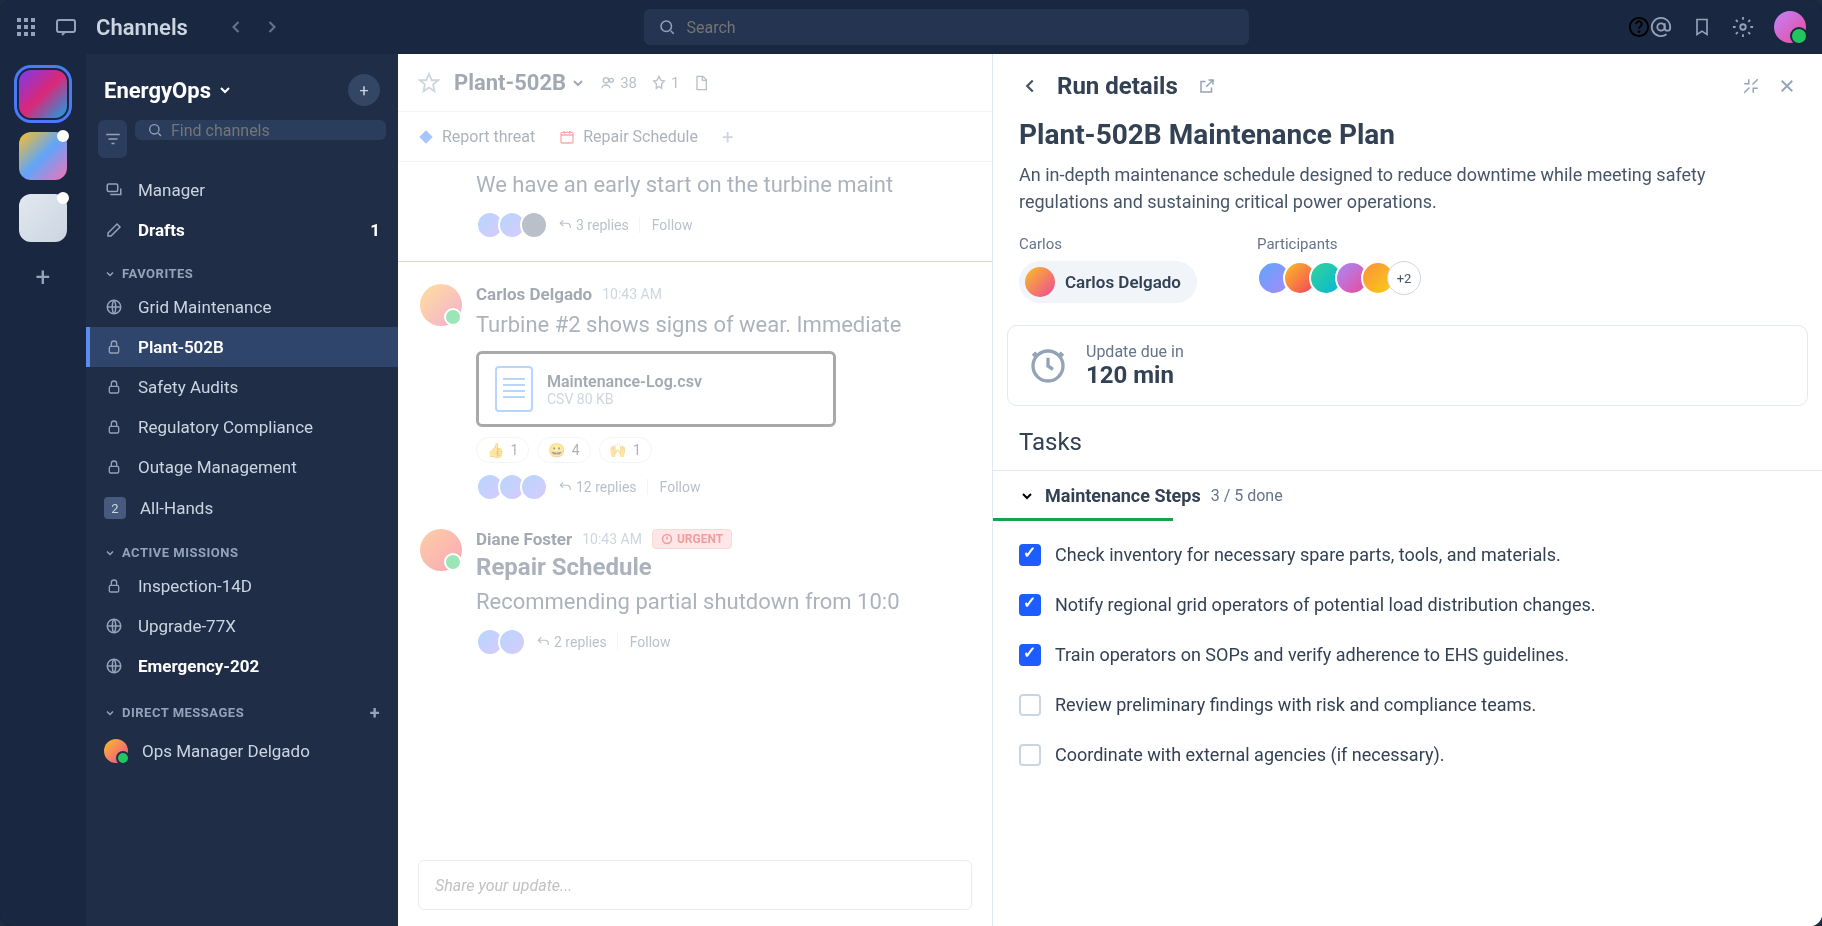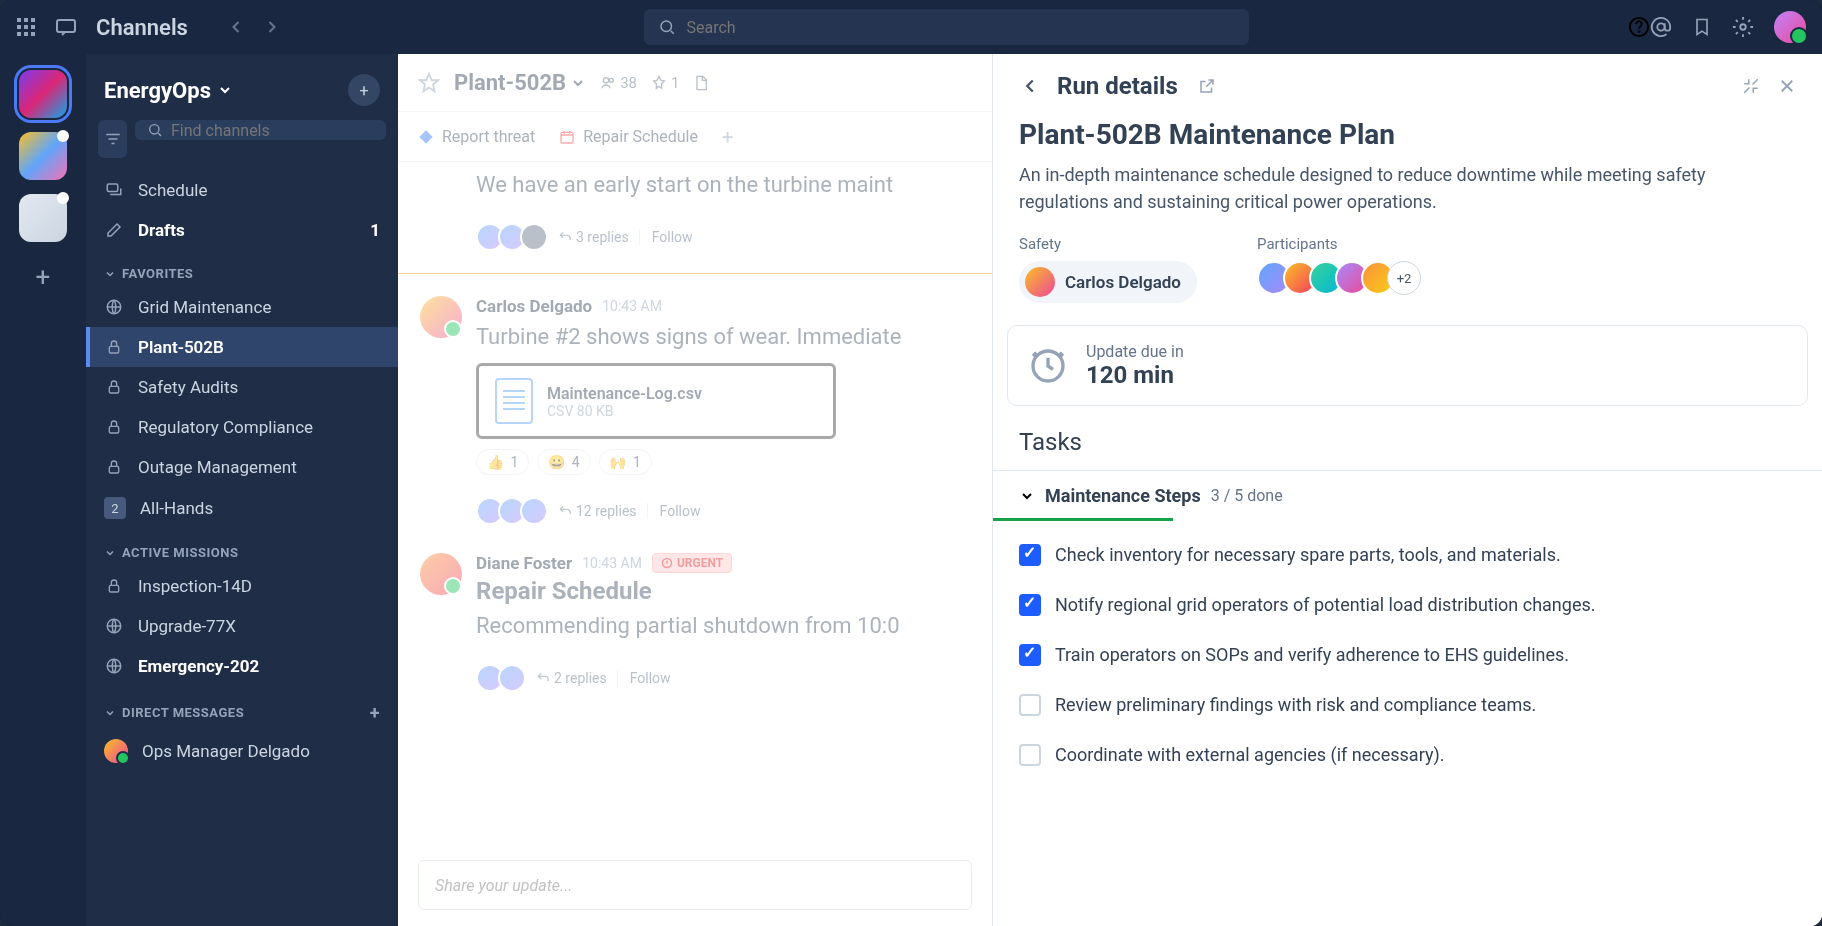--- a/index.html
+++ b/index.html
@@ -67,21 +67,21 @@
 .msg { padding: 14px 22px; display: flex; gap: 14px; }
 .msg-avatar { width: 42px; height: 42px; border-radius: 50%; flex-shrink: 0; background: linear-gradient(135deg,#fbbf24,#ec4899); position: relative; }
 .msg-avatar.online::after { content:''; position:absolute; bottom:0; right:0; width:14px; height:14px; background:#22c55e; border:2px solid #fff; border-radius:50%; }
 .msg-body { flex: 1; }
 .msg-head { display: flex; align-items: center; gap: 10px; margin-bottom: 4px; }
 .msg-author { font-weight: 700; color: #334155; font-size: 17px; }
 .msg-time { color: #94a3b8; font-size: 14px; }
 .urgent-badge { background: #fecaca; color: #dc2626; border: 1px solid #fca5a5; padding: 2px 8px; border-radius: 4px; font-size: 12px; font-weight: 700; display: flex; align-items: center; gap: 4px; }
 .msg-text { color: #475569; font-size: 22px; line-height: 1.5; }
 .msg-title { font-size: 24px; font-weight: 700; color: #475569; margin: 4px 0; }
-.thread-row { display: flex; align-items: center; gap: 10px; margin-top: 22px; }
+.thread-row { display: flex; align-items: center; gap: 10px; margin-top: 10px; }
 .mini-avatars { display: flex; }
 .mini-av { width: 28px; height: 28px; border-radius: 50%; border: 2px solid #fff; margin-left: -6px; background: linear-gradient(135deg,#60a5fa,#a78bfa); }
 .mini-av:first-child { margin-left: 0; }
 .mini-av.bot { background: #64748b; }
 .reply-link { color: #64748b; font-size: 14px; display: flex; align-items: center; gap: 4px; }
 .follow-link { color: #64748b; font-size: 14px; padding-left: 12px; border-left: 1px solid #e2e8f0; }
 .divider-gold { height: 1px; background: #f59e0b; margin: 8px 0; }
 .attachment { border: 3px solid #404040; border-radius: 6px; padding: 12px 16px; display: flex; align-items: center; gap: 14px; margin-top: 10px; max-width: 360px; }
 .file-icon { width: 38px; height: 46px; border: 2px solid #60a5fa; border-radius: 4px; position: relative; }
 .file-icon::before { content:''; position:absolute; top:10px; left:6px; right:6px; height:2px; background:#60a5fa; box-shadow: 0 6px 0 #60a5fa, 0 12px 0 #60a5fa, 0 18px 0 #60a5fa; }
@@ -243,21 +243,21 @@
       </div>
     </div>
 
     <div class="sb-item">
       <span class="sb-icon">
           <svg width="18" height="18" viewBox="0 0 24 24" fill="none" stroke="currentColor" stroke-width="2">
             <rect x="3" y="4" width="14" height="10" rx="2"></rect>
             <path d="M7 18h14v-8"></path>
           </svg>
         </span>
-      <span>Schedule</span>
+      <span>Manager</span>
     </div>
     <div class="sb-item bold">
       <span class="sb-icon">
           <svg width="18" height="18" viewBox="0 0 24 24" fill="none" stroke="currentColor" stroke-width="2">
             <path d="M4 20h4L20 8l-4-4L4 16v4z"></path>
           </svg>
         </span>
       <span>Drafts</span>
       <span class="sb-badge">1</span>
     </div>
@@ -560,21 +560,21 @@
               <svg width="18" height="18" viewBox="0 0 24 24" fill="none" stroke="currentColor" stroke-width="2.5">
                 <path d="M5 5l14 14M19 5L5 19"></path>
               </svg>
             </span>
         </div>
       </div>
       <div class="plan-title">Plant-502B Maintenance Plan</div>
       <div class="plan-desc">An in-depth maintenance schedule designed to reduce downtime while meeting safety regulations and sustaining critical power operations.</div>
       <div class="meta-row">
         <div class="meta-col">
-          <div class="meta-label">Safety</div>
+          <div class="meta-label">Carlos</div>
           <div class="owner-chip">
             <div class="av"></div>
             <span>Carlos Delgado</span>
           </div>
         </div>
         <div class="meta-col">
           <div class="meta-label">Participants</div>
           <div class="participants">
             <div class="part-av"></div>
               <div class="part-av" style="background:linear-gradient(135deg,#fbbf24,#f43f5e);"></div>

